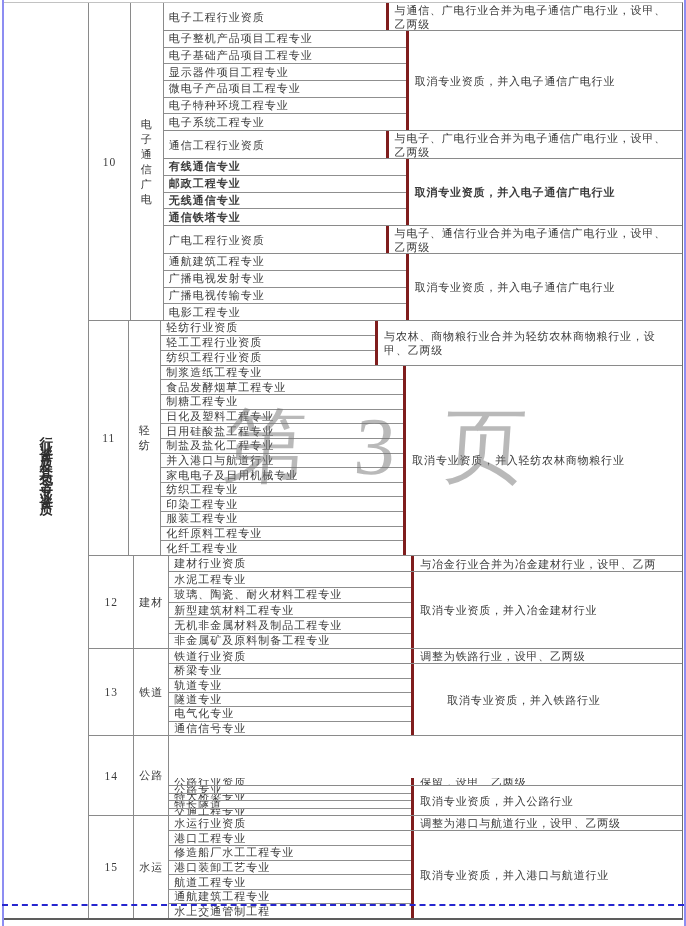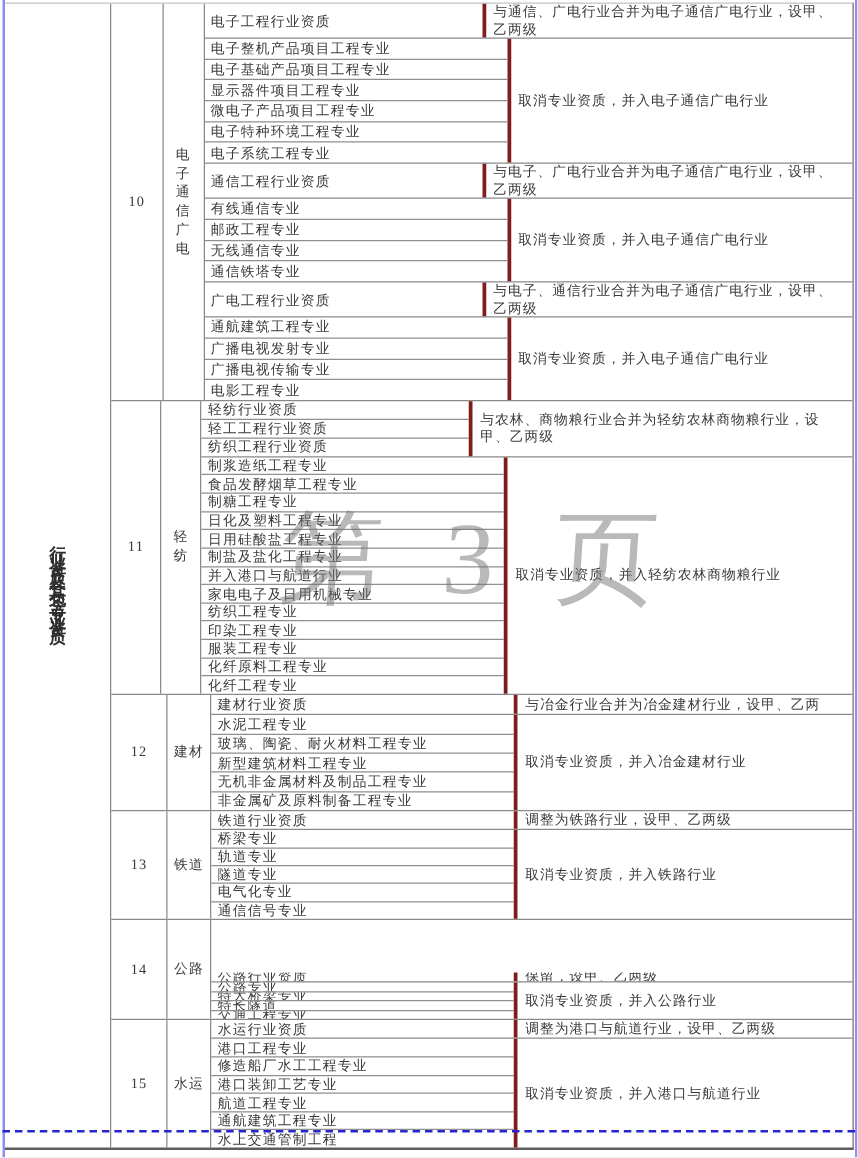--- a/index.html
+++ b/index.html
@@ -91,21 +91,21 @@
                 <div class="item">电子系统工程专业</div>
               </div>
               <div class="note">取消专业资质，并入电子通信广电行业</div>
             </div>
             <div class="group" style="flex: 0 0 28px;">
               <div class="items">
                 <div class="item tall">通信工程行业资质</div>
               </div>
               <div class="note">与电子、广电行业合并为电子通信广电行业，设甲、乙两级</div>
             </div>
-            <div class="group" style="flex: 4 0 0px;">
+            <div class="group" style="flex: 4 0 0px; font-weight: bold;">
               <div class="items">
                 <div class="item">有线通信专业</div>
                 <div class="item">邮政工程专业</div>
                 <div class="item">无线通信专业</div>
                 <div class="item">通信铁塔专业</div>
               </div>
               <div class="note">取消专业资质，并入电子通信广电行业</div>
             </div>
             <div class="group" style="flex: 0 0 28px;">
               <div class="items">
@@ -181,21 +181,21 @@
         <div class="section" style="flex: 0 0 87px;">
           <div class="cell num">13</div>
           <div class="cell cat">铁道</div>
           <div class="groups">
             <div class="group" style="flex: 1 0 0px;">
               <div class="items">
                 <div class="item">铁道行业资质</div>
               </div>
               <div class="note">调整为铁路行业，设甲、乙两级</div>
             </div>
-            <div class="group glast" style="flex: 5 0 0px;">
+            <div class="group glast" style="flex: 5 0 0px; gap: 27px;">
               <div class="items">
                 <div class="item">桥梁专业</div>
                 <div class="item">轨道专业</div>
                 <div class="item">隧道专业</div>
                 <div class="item">电气化专业</div>
                 <div class="item">通信信号专业</div>
               </div>
               <div class="note">取消专业资质，并入铁路行业</div>
             </div>
           </div>

